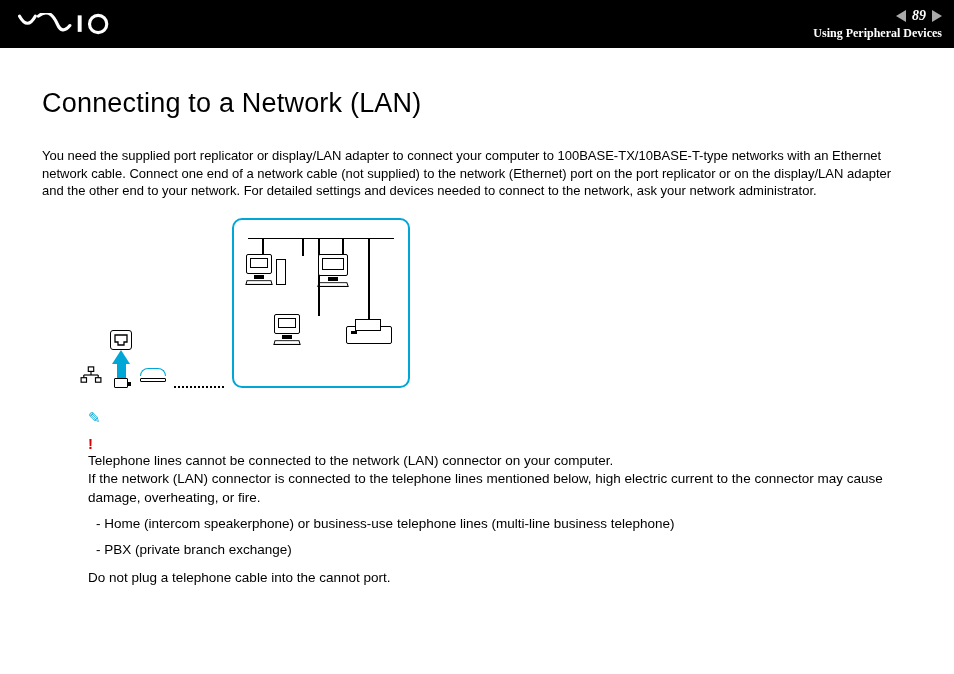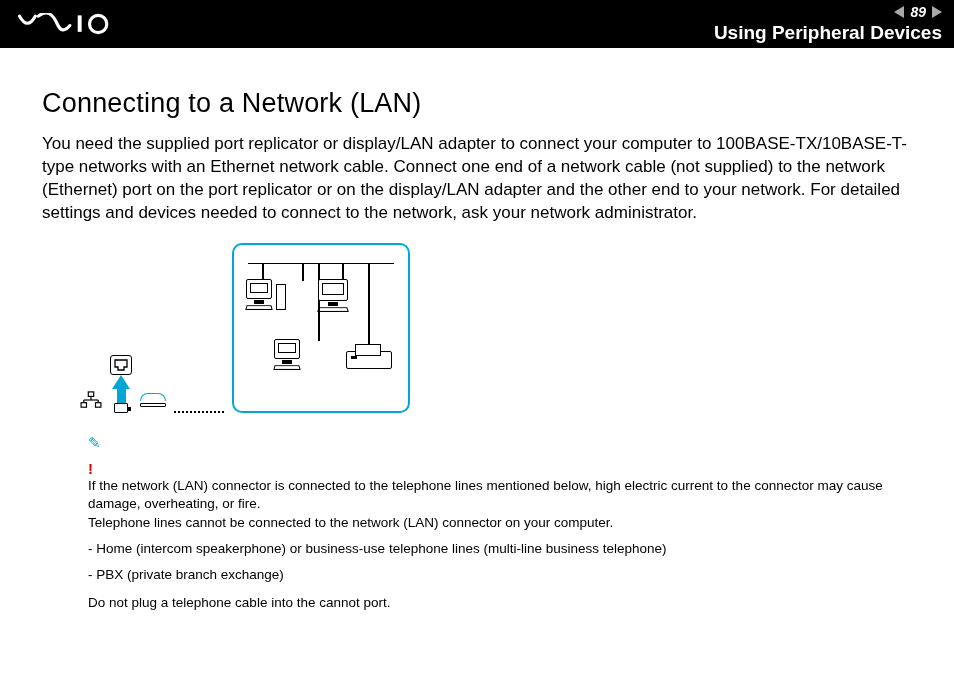--- a/index.html
+++ b/index.html
@@ -19,30 +19,31 @@
     justify-content: space-between;
     padding: 0 12px 0 18px;
   }
   .logo { display: flex; align-items: center; }
   .logo svg { height: 22px; }
   .header-right {
     display: flex;
     flex-direction: column;
     align-items: flex-end;
     gap: 2px;
+    font-family: Liberation Serif, serif;
   }
   .page-nav { display: flex; align-items: center; gap: 6px; }
   .tri-left, .tri-right { width: 0; height: 0; }
   .tri-left { border-top: 6px solid transparent; border-bottom: 6px solid transparent; border-right: 10px solid #aaa; }
   .tri-right { border-top: 6px solid transparent; border-bottom: 6px solid transparent; border-left: 10px solid #aaa; }
   .page-num { color: #fff; font-weight: bold; font-style: italic; font-size: 14px; }
-  .section-name { color: #fff; font-weight: bold; font-size: 19px; }
+  .section-name { color: #fff; font-weight: bold; font-size: 12px; }
   .main { padding: 40px 42px 0 42px; }
-  h1 { font-size: 27px; font-weight: normal; margin-bottom: 14px; letter-spacing: 0.2px; }
-  .intro { font-size: 17px; line-height: 1.35; margin-bottom: 18px; }
+  h1 { font-size: 27px; font-weight: normal; margin-bottom: 28px; letter-spacing: 0.2px; }
+  .intro { font-size: 13px; line-height: 1.35; margin-bottom: 18px; }
   .diagram-row {
     display: flex;
     align-items: flex-end;
     gap: 8px;
     margin: 10px 0 20px 38px;
   }
   .icons-inline { display: flex; align-items: flex-end; gap: 8px; }
   .net-icon { width: 22px; height: 18px; }
   .port-box { width: 22px; height: 20px; border: 1.5px solid #000; border-radius: 3px; display:flex; align-items:center; justify-content:center; }
   .arrow-up { display:flex; flex-direction:column; align-items:center; }
@@ -80,21 +81,21 @@
   .pc3 { left: 40px; top: 94px; }
   .printer { position:absolute; left: 112px; top: 100px; width: 46px; height: 28px; }
   .printer-body { width:46px; height:18px; border:1.5px solid #000; background:#fff; border-radius:2px; margin-top:6px; position:relative; }
   .printer-body::before { content:""; position:absolute; top:-8px; left:8px; width:24px; height:10px; border:1.5px solid #000; background:#fff; }
   .printer-body::after { content:""; position:absolute; top:4px; left:4px; width:6px; height:3px; background:#000; }
   .note-block { margin: 0 0 4px 46px; font-size: 13.5px; line-height:1.35; }
   .pencil-icon { color:#00a6d6; font-size:15px; display:block; margin-bottom:-2px; }
   .warn-icon { color:#d80000; font-weight:bold; font-size:15px; display:block; margin: 8px 0 -2px 0; }
   .cond { font-family: Arial, Helvetica, sans-serif; }
   .bullets { margin: 8px 0 0 0; }
-  .bullets div { margin: 8px 0; }
+  .bullets div { margin: 8px 8px; }
   .final { margin-top: 10px; }
 </style>
 </head>
 <body>
 
 <div class="header">
   <div class="logo">
     <svg viewBox="0 0 140 28" fill="#fff" width="110">
       <path d="M2 4 Q 12 22 22 4" stroke="#fff" stroke-width="4" fill="none" stroke-linecap="round"></path>
       <path d="M26 4 Q 40 -8 50 14 Q 56 28 66 16" stroke="#fff" stroke-width="4" fill="none" stroke-linecap="round"></path>
@@ -179,22 +180,22 @@
       <div class="printer">
         <div class="printer-body"></div>
       </div>
     </div>
   </div>
 
   <div class="note-block cond">
     <span class="pencil-icon">✎</span>
 
     <span class="warn-icon">!</span>
+    <div>Telephone lines cannot be connected to the network (LAN) connector on your computer.</div>
     <div>If the network (LAN) connector is connected to the telephone lines mentioned below, high electric current to the connector may cause damage, overheating, or fire.</div>
-    <div>Telephone lines cannot be connected to the network (LAN) connector on your computer.</div>
 
     <div class="bullets">
       <div>- Home (intercom speakerphone) or business-use telephone lines (multi-line business telephone)</div>
       <div>- PBX (private branch exchange)</div>
     </div>
     <div class="final">Do not plug a telephone cable into the cannot port.</div>
   </div>
 </div>
 
 </body></html>

